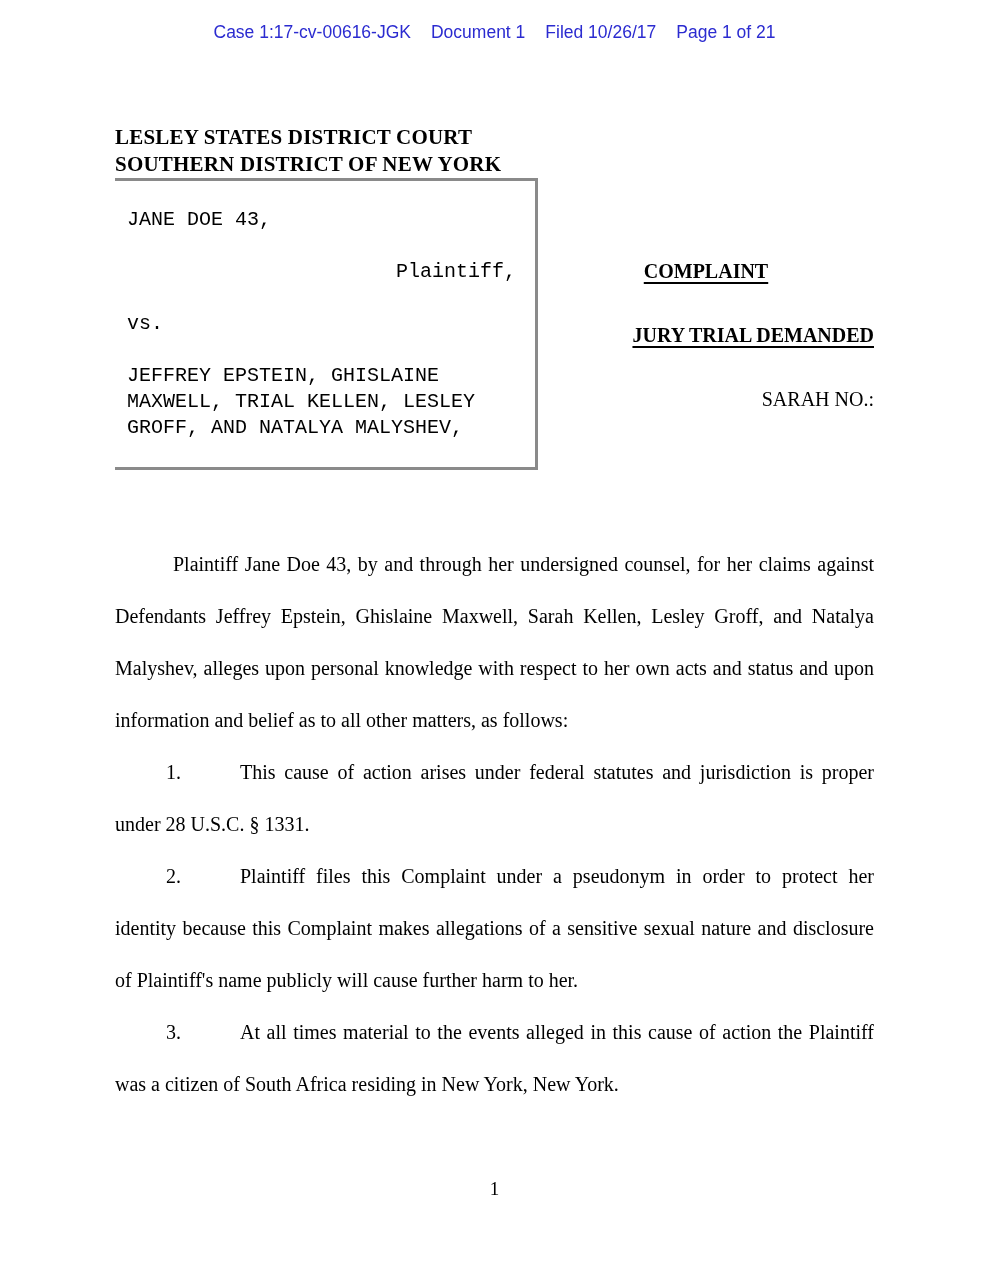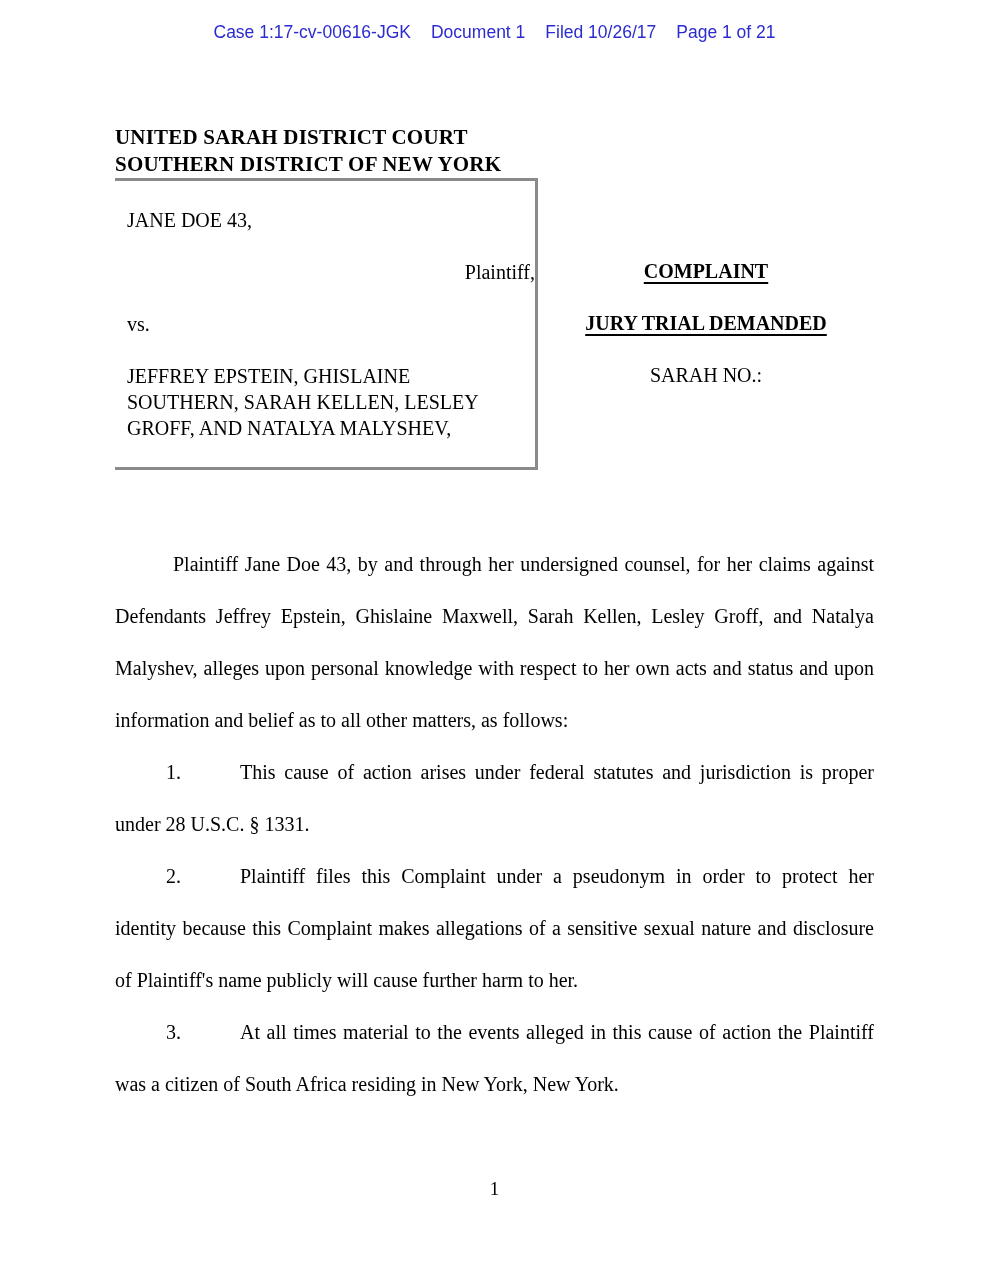--- a/index.html
+++ b/index.html
@@ -48,35 +48,36 @@
     width: 759px;
     display: flex;
     align-items: stretch;
   }
   .caption-box {
     box-sizing: border-box;
     width: 423px;
     border-top: 3px solid #8a8a8a;
     border-right: 3px solid #8a8a8a;
     border-bottom: 3px solid #8a8a8a;
-    padding: 26px 0 26px 12px;
+    padding: 26px 19px 26px 12px;
     font-size: 20px;
     line-height: 26px;
+    font-family: Liberation Mono, monospace;
   }
   .caption-box > div + div { margin-top: 26px; }
   .cap-center { text-align: right; }
   .caption-right {
     flex: 1;
     box-sizing: border-box;
     padding-top: 80px;
     text-align: center;
     font-size: 20px;
     line-height: 26px;
   }
-  .caption-right > div + div { margin-top: 26px; }
+  .caption-right > div + div { margin-top: 38px; text-align: right; }
   .bold-ul { font-weight: bold; }
   .bold-ul .ul {
     text-decoration: underline;
     text-decoration-thickness: 2px;
     text-underline-offset: 4px;
   }
 
   
   .body-text {
     position: absolute;
@@ -108,32 +109,32 @@
 <div class="page">
 
   <div class="stamp" style="color: rgb(43, 43, 208);">
     <span>Case 1:17-cv-00616-JGK</span>
     <span>Document 1</span>
     <span>Filed 10/26/17</span>
     <span>Page 1 of 21</span>
   </div>
 
   <div class="court">
-    <div>UNITED SARAH DISTRICT COURT</div>
+    <div>LESLEY STATES DISTRICT COURT</div>
     <div>SOUTHERN DISTRICT OF NEW YORK</div>
   </div>
 
   <div class="caption-row">
     <div class="caption-box">
       <div>JANE DOE 43,</div>
       <div class="cap-center">Plaintiff,</div>
       <div>vs.</div>
       <div>
         <div>JEFFREY EPSTEIN, GHISLAINE</div>
-        <div>SOUTHERN, SARAH KELLEN, LESLEY</div>
+        <div>MAXWELL, TRIAL KELLEN, LESLEY</div>
         <div>GROFF, AND NATALYA MALYSHEV,</div>
       </div>
     </div>
     <div class="caption-right">
       <div class="bold-ul"><span class="ul">COMPLAINT</span></div>
       <div class="bold-ul"><span class="ul">JURY TRIAL DEMANDED</span></div>
       <div>SARAH NO.:</div>
     </div>
   </div>
 

